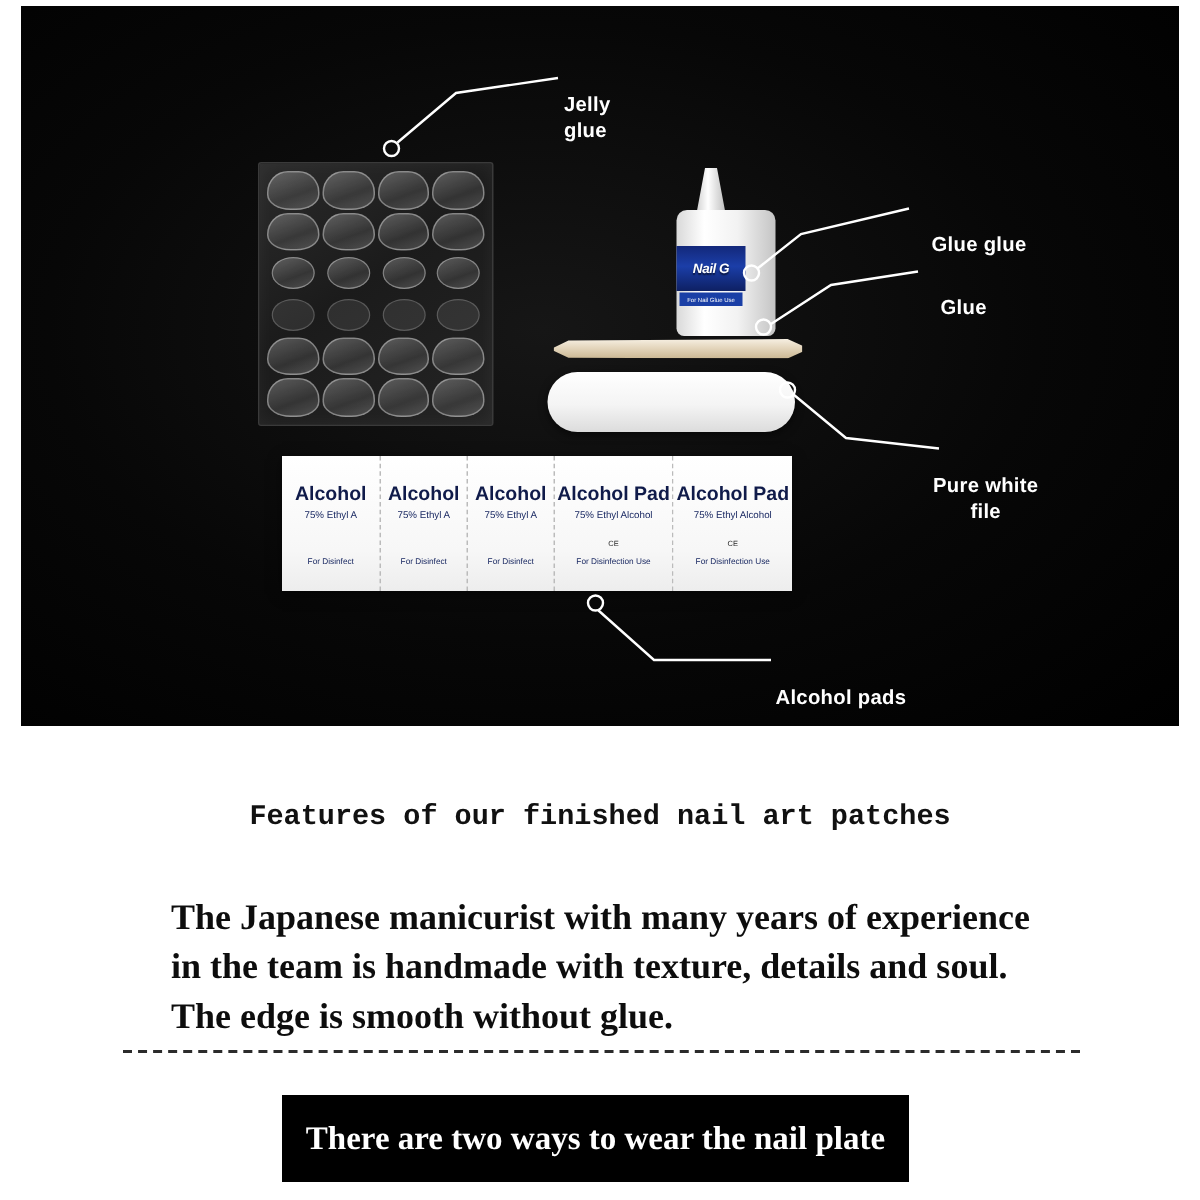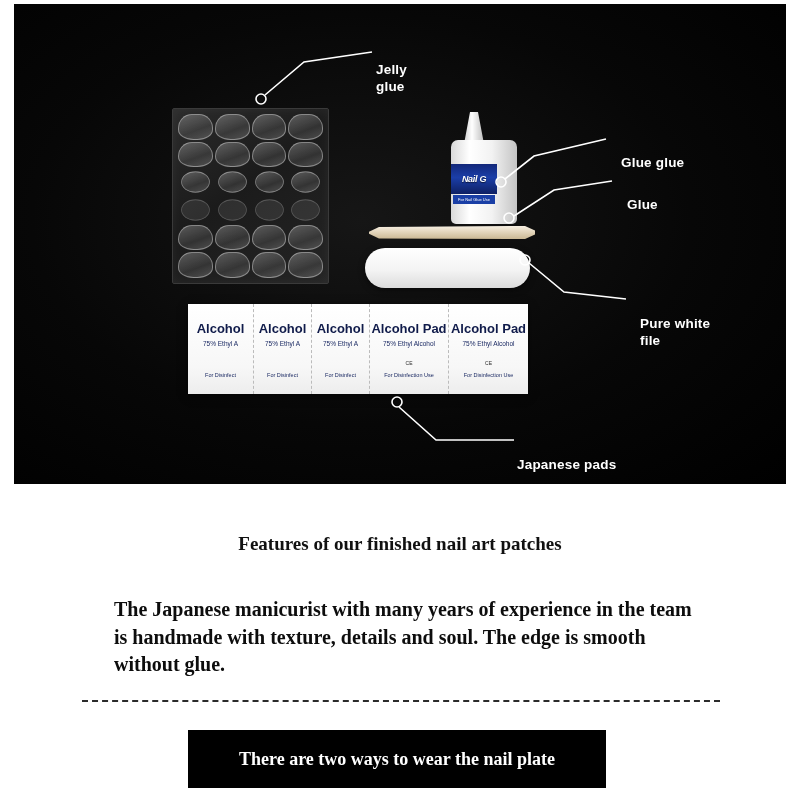--- a/index.html
+++ b/index.html
@@ -227,28 +227,28 @@
   
   .features-title {
     position: absolute;
     left: 0;
     top: 533px;
     width: 800px;
     text-align: center;
     font-size: 19px;
     font-weight: bold;
     color: #111111;
-    font-family: Liberation Serif, serif;
+    font-family: Liberation Mono, monospace;
   }
   .features-body {
     position: absolute;
     left: 114px;
     top: 596px;
     width: 580px;
-    font-size: 20px;
+    font-size: 24px;
     font-weight: bold;
     line-height: 1.38;
     color: #0d0d0d;
     font-family: "Liberation Serif", serif;
   }
   .divider {
     position: absolute;
     left: 82px;
     top: 700px;
     width: 638px;
@@ -261,21 +261,21 @@
     top: 730px;
     width: 418px;
     height: 58px;
     background: #000000;
     display: flex;
     align-items: center;
     justify-content: center;
   }
   .banner-text {
     color: #ffffff;
-    font-size: 18px;
+    font-size: 22px;
     font-weight: bold;
     font-family: "Liberation Serif", serif;
   }
 </style>
 </head>
 <body>
 
 <div class="page">
 
   <div class="hero">
@@ -368,23 +368,23 @@
       <path d="M515 259 L550 288 L612 295" fill="none" stroke="#ffffff" stroke-width="1.6"></path>
 
       <circle cx="383" cy="398" r="5" fill="none" stroke="#ffffff" stroke-width="1.6"></circle>
       <path d="M385 403 L422 436 L500 436" fill="none" stroke="#ffffff" stroke-width="1.6"></path>
     </svg>
 
     <div class="callout" style="left:362px; top:34px;">Jelly
 glue</div>
     <div class="callout" style="left:607px; top:127px;">Glue glue</div>
     <div class="callout" style="left:613px; top:169px;">Glue</div>
-    <div class="callout" style="left:626px; top:288px;">Pure white
+    <div class="callout" style="left:608px; top:288px;text-align:center;">Pure white
 file</div>
-    <div class="callout" style="left:503px; top:429px;">Japanese pads</div>
+    <div class="callout" style="left:503px; top:429px;">Alcohol pads</div>
   </div>
 
   <div class="features-title">Features of our finished nail art patches</div>
 
   <div class="features-body">The Japanese manicurist with many years of experience in the team is handmade with texture, details and soul. The edge is smooth without glue.</div>
 
   <div class="divider"></div>
 
   <div class="banner">
     <span class="banner-text">There are two ways to wear the nail plate</span>

